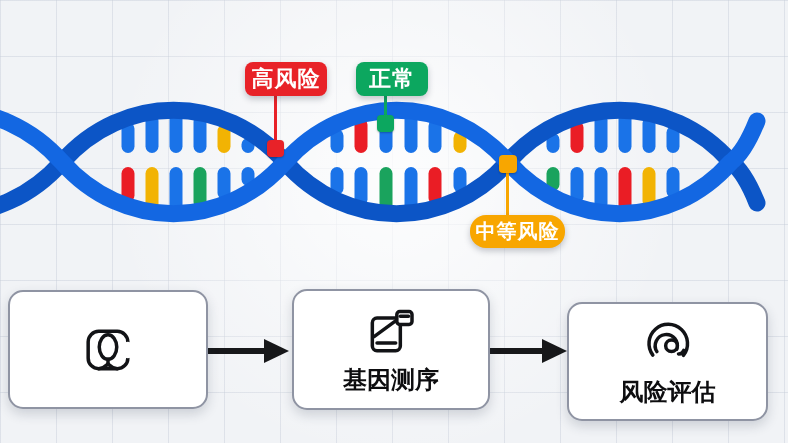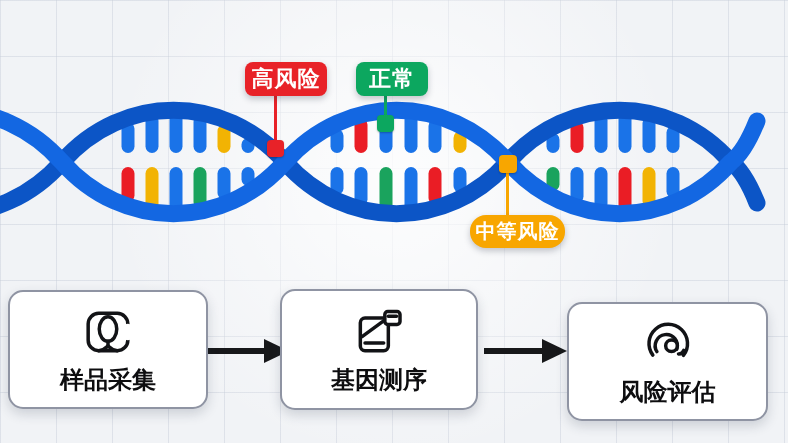--- a/index.html
+++ b/index.html
@@ -33,21 +33,21 @@
   .ann2 .marker{left:499px;top:155px;width:18px;height:18px;border-radius:4px;}
   
   .step-box{
     position:absolute;background:#fff;border:2px solid #8f94a3;border-radius:15px;
     box-shadow:0 5px 12px rgba(40,50,70,.18);
     display:flex;flex-direction:column;align-items:center;justify-content:center;gap:4px;
     z-index:3;
   }
   .step-box .step-label{font-size:24px;font-weight:bold;color:#0d0d0f;}
   .box0{left:8px;top:290px;width:196px;height:115px;}
-  .box1{left:280px;top:289px;width:194px;height:117px;}
+  .box1{left:292px;top:289px;width:194px;height:117px;}
   .box2{left:567px;top:302px;width:197px;height:115px;}
   .step-icon{width:56px;height:56px;}
   .arrow-svg{position:absolute;z-index:2;}
 </style>
 </head>
 <body>
 
 <div class="stage">
 
   <svg class="helix-svg" width="788" height="280" viewBox="0 0 788 280">
@@ -111,21 +111,20 @@
 
   <div class="step-box box0">
     <svg class="step-icon" viewBox="0 0 48 48" fill="none" stroke="#121316" stroke-width="3" stroke-linecap="round" stroke-linejoin="round">
       <rect x="7" y="8" width="34" height="32" rx="9"></rect>
       <path d="M41 20 v8" stroke="#fff" stroke-width="6"></path>
       <ellipse cx="24" cy="21.5" rx="7.5" ry="10.5" fill="#fff"></ellipse>
       <path d="M24 32 v4"></path>
       <path d="M24 36 q-3.5 3.5 -8 4"></path>
       <path d="M24 36 q3.5 3.5 8 4"></path>
     </svg>
-    <div class="step-label">样品采集</div>
   </div>
 
   <div class="step-box box1">
     <svg class="step-icon" viewBox="0 0 48 48" fill="none" stroke="#121316" stroke-width="3" stroke-linecap="round" stroke-linejoin="round">
       <rect x="8" y="12" width="24" height="28" rx="4"></rect>
       <path d="M9.5 28 L30 13"></path>
       <path d="M12 33.5 H28"></path>
       <rect x="29" y="6.5" width="13" height="11" rx="2.5" fill="#fff"></rect>
       <path d="M32 10.5 h7"></path>
     </svg>

